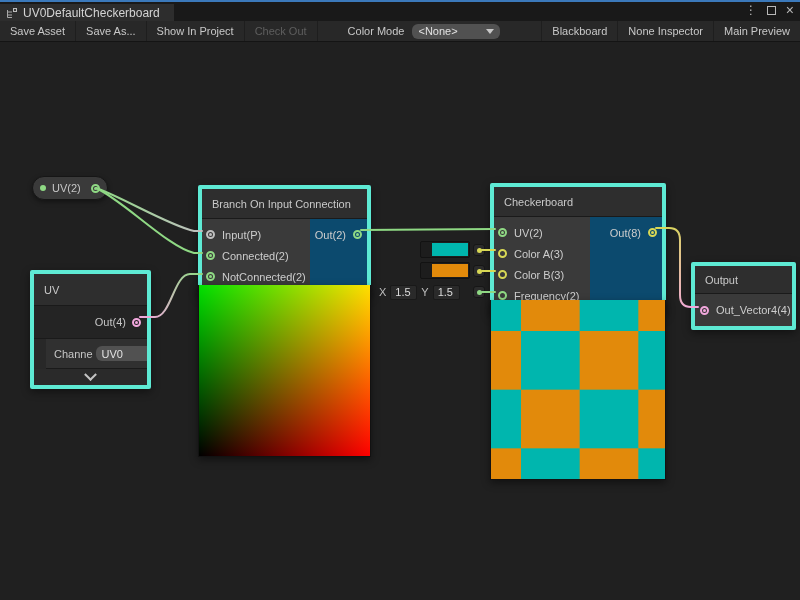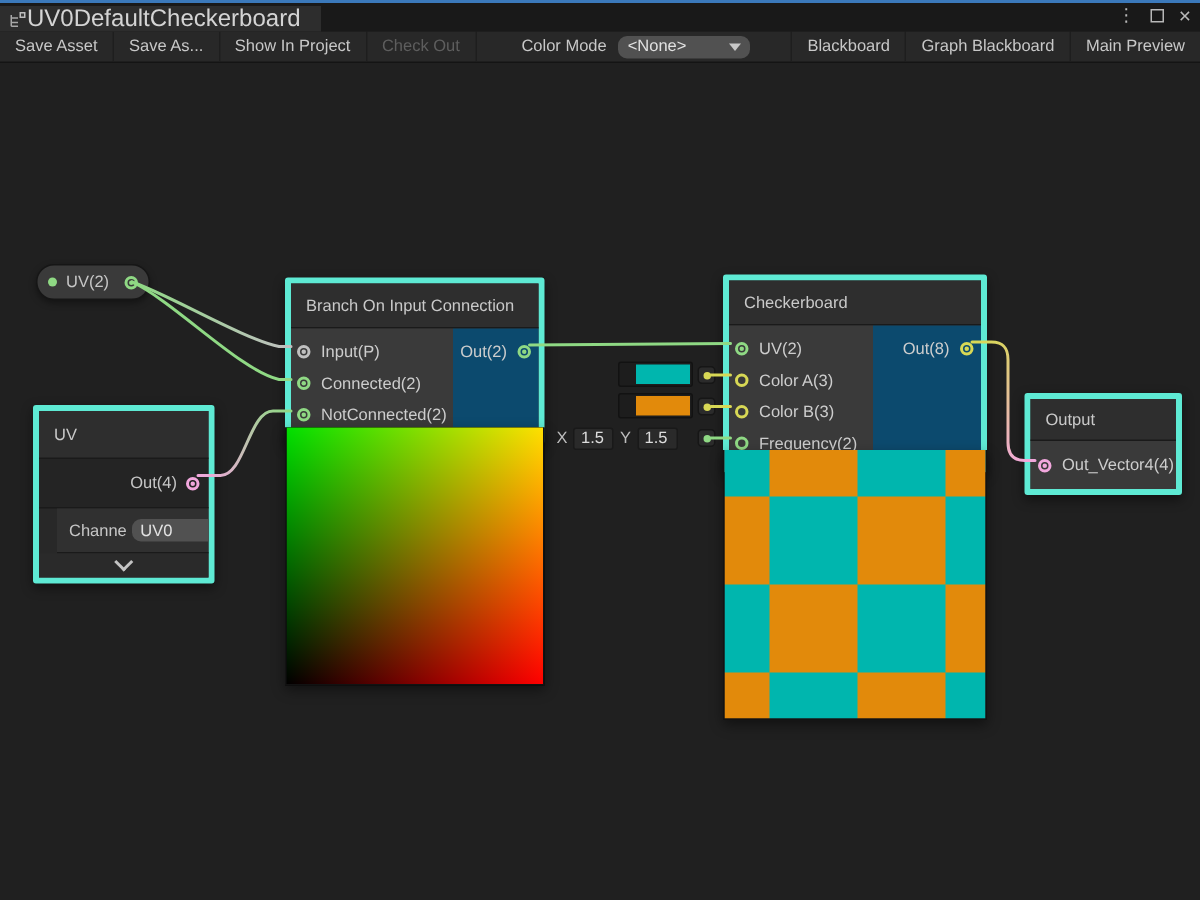--- a/index.html
+++ b/index.html
@@ -4,41 +4,41 @@
 <style>
   * { margin:0; padding:0; box-sizing:border-box; }
   html,body { width:800px; height:600px; overflow:hidden; background:#202020;
     font-family:"Liberation Sans", sans-serif; font-size:11px; color:#c6c6c6;
     -webkit-font-smoothing:antialiased; }
   .window { position:relative; width:800px; height:600px; background:#202020; }
 
   
   .focus-line { height:2px; background:#3b79bb; }
   .tabbar { height:19px; background:#191919; display:flex; align-items:flex-end; position:relative; }
-  .tab { height:17px; background:#2d2d2d; display:flex; align-items:center; 
-    padding:0 14px 0 6px; font-size:16px; color:#d4d4d4; }
+  .tab { height:17px; background:#2d2d2d; display:flex; align-items:center; gap:5px;
+    padding:0 14px 0 6px; font-size:12px; color:#d4d4d4; }
   .win-controls { position:absolute; right:6px; top:1px; display:flex; align-items:center; gap:10px;
     color:#b8b8b8; font-size:12px; }
   .win-controls .glyph { line-height:14px; }
   .maxbox { width:9px; height:9px; border:1.5px solid #b8b8b8; display:inline-block; }
 
   .toolbar { height:21px; background:#282828; border-bottom:1px solid #141414;
     display:flex; align-items:stretch; color:#c8c8c8; }
   .tbtn { display:flex; align-items:center; padding:0 10px; border-right:1px solid #1e1e1e; cursor:default;text-align:center; }
   .tbtn.disabled { color:#5e5e5e; }
   .cm-group { display:flex; align-items:center; margin-left:30px; gap:8px; }
   .select { background:#515151; border-radius:6px; height:15px; min-width:88px;
     display:flex; align-items:center; justify-content:space-between; padding:0 6px; color:#e2e2e2; }
   .tri-down { width:0; height:0; border-left:4px solid transparent; border-right:4px solid transparent;
     border-top:5px solid #c8c8c8; }
   .tb-spacer { flex:1; }
   .tbtn.rside { border-left:1px solid #1e1e1e; border-right:none; }
 
   
-  .canvas { position:absolute; left:0; top:43px; width:660px; height:557px; background:#202020; }
+  .canvas { position:absolute; left:8px; top:43px; width:660px; height:557px; background:#202020; }
   .edges { position:absolute; left:0; top:0; width:800px; height:557px; z-index:5; pointer-events:none; }
 
   .node { position:absolute; z-index:2; background:#282828; border:4px solid #5eead4;
     border-radius:2px; box-shadow:0 3px 8px rgba(0,0,0,.45); }
   .nhead { background:#2e2e2e; border-bottom:1px solid #1a1a1a; display:flex; align-items:center;
     padding:0 10px; color:#c9c9c9; }
   .nbody { display:flex; }
   .in-col { background:#3a3a3a; flex:1; padding:5px 0; }
   .out-col { background:#0c4a6e; padding:5px 0; }
   .prow { height:21px; display:flex; align-items:center; gap:7px; padding:0 4px; color:#cdcdcd; white-space:nowrap; }
@@ -137,21 +137,21 @@
     <div class="tbtn disabled">Check Out</div>
     <div class="cm-group">
       <span>Color Mode</span>
       <div class="select">
         <span>&lt;None&gt;</span>
         <span class="tri-down"></span>
       </div>
     </div>
     <div class="tb-spacer"></div>
     <div class="tbtn rside">Blackboard</div>
-    <div class="tbtn rside">Graph Blackboard</div>
+    <div class="tbtn rside">None Inspector</div>
     <div class="tbtn rside">Main Preview</div>
   </div>
 
   <div class="canvas">
 
     <div class="pill">
       <span class="dot-v2"></span>
       <span>UV(2)</span>
       <span class="port connected pc-v2" style="margin-left:auto;"></span>
     </div>

